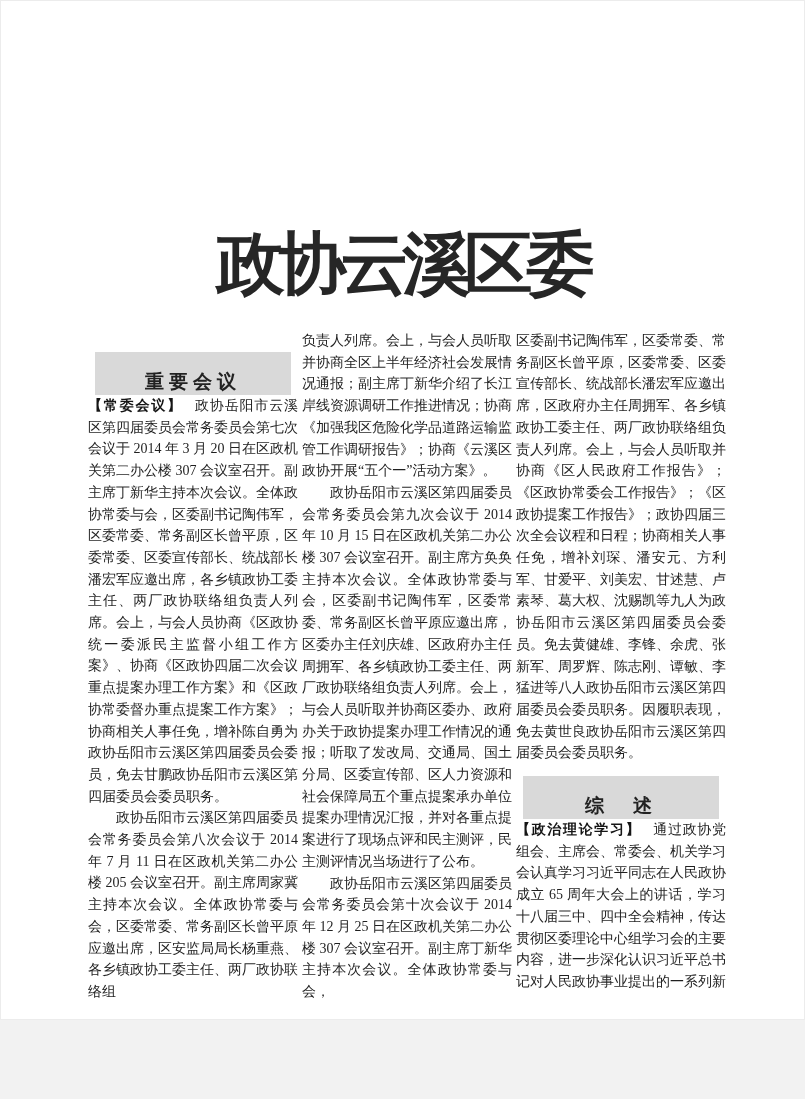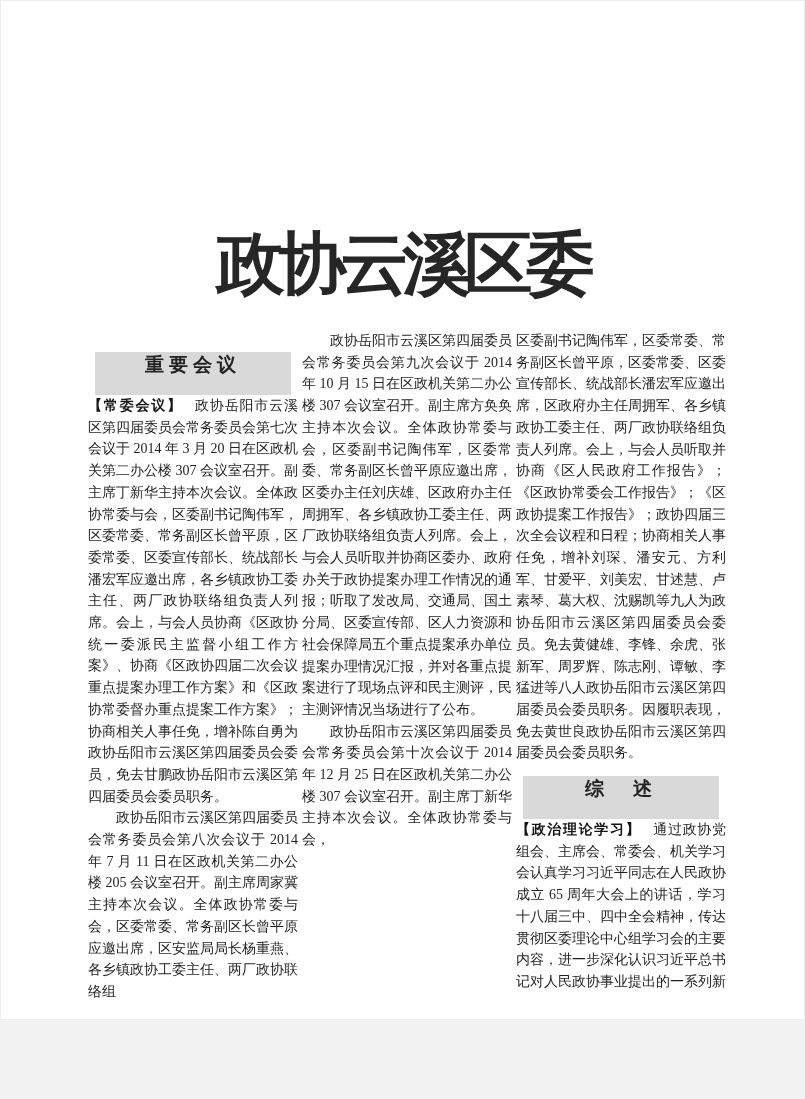--- a/index.html
+++ b/index.html
@@ -43,21 +43,21 @@
   }
   .p-indent{text-indent:2em;}
   .p-gap{margin-top:21px;}
   .p-after-box{margin-top:7px;}
   .section-box{
     height:43px;
     width:196px;
     margin:0 auto;
     background:#d9d9d9;
     display:flex;
-    align-items:flex-start;
+    align-items:flex-end;
     justify-content:center;
     font-family:"Liberation Sans","DejaVu Sans",sans-serif;
     font-weight:600;
     font-size:19px;
     letter-spacing:5px;
     color:#222222;
   }
   .section-box.overview{margin-top:12px;}
   .entry-label{
     font-family:"Liberation Sans","DejaVu Sans",sans-serif;
@@ -115,20 +115,21 @@
 
   <div class="col col-left">
     <div class="section-box">
       <span>重要会议</span>
     </div>
     <p class="p-after-box"><span class="entry-label">【常委会议】</span><span>政协岳阳市云溪区第四届委员会常务委员会第七次会议于 2014 年 3 月 20 日在区政机关第二办公楼 307 会议室召开。副主席丁新华主持本次会议。全体政协常委与会，区委副书记陶伟军，区委常委、常务副区长曾平原，区委常委、区委宣传部长、统战部长潘宏军应邀出席，各乡镇政协工委主任、两厂政协联络组负责人列席。会上，与会人员协商《区政协统一委派民主监督小组工作方案》、协商《区政协四届二次会议重点提案办理工作方案》和《区政协常委督办重点提案工作方案》；协商相关人事任免，增补陈自勇为政协岳阳市云溪区第四届委员会委员，免去甘鹏政协岳阳市云溪区第四届委员会委员职务。</span></p>
     <p class="p-indent p-gap">政协岳阳市云溪区第四届委员会常务委员会第八次会议于 2014 年 7 月 11 日在区政机关第二办公楼 205 会议室召开。副主席周家冀主持本次会议。全体政协常委与会，区委常委、常务副区长曾平原应邀出席，区安监局局长杨重燕、各乡镇政协工委主任、两厂政协联络组</p>
   </div>
 
   <div class="col col-middle">
+    <p>负责人列席。会上，与会人员听取并协商全区上半年经济社会发展情况通报；副主席丁新华介绍了长江岸线资源调研工作推进情况；协商《加强我区危险化学品道路运输监管工作调研报告》；协商《云溪区政协开展“五个一”活动方案》。</p>
     <p class="p-indent p-gap">政协岳阳市云溪区第四届委员会常务委员会第九次会议于 2014 年 10 月 15 日在区政机关第二办公楼 307 会议室召开。副主席方奂奂主持本次会议。全体政协常委与会，区委副书记陶伟军，区委常委、常务副区长曾平原应邀出席，区委办主任刘庆雄、区政府办主任周拥军、各乡镇政协工委主任、两厂政协联络组负责人列席。会上，与会人员听取并协商区委办、政府办关于政协提案办理工作情况的通报；听取了发改局、交通局、国土分局、区委宣传部、区人力资源和社会保障局五个重点提案承办单位提案办理情况汇报，并对各重点提案进行了现场点评和民主测评，民主测评情况当场进行了公布。</p>
     <p class="p-indent p-gap">政协岳阳市云溪区第四届委员会常务委员会第十次会议于 2014 年 12 月 25 日在区政机关第二办公楼 307 会议室召开。副主席丁新华主持本次会议。全体政协常委与会，</p>
   </div>
 
   <div class="col col-right">
     <p>区委副书记陶伟军，区委常委、常务副区长曾平原，区委常委、区委宣传部长、统战部长潘宏军应邀出席，区政府办主任周拥军、各乡镇政协工委主任、两厂政协联络组负责人列席。会上，与会人员听取并协商《区人民政府工作报告》；《区政协常委会工作报告》；《区政协提案工作报告》；政协四届三次全会议程和日程；协商相关人事任免，增补刘琛、潘安元、方利军、甘爱平、刘美宏、甘述慧、卢素琴、葛大权、沈赐凯等九人为政协岳阳市云溪区第四届委员会委员。免去黄健雄、李锋、余虎、张新军、周罗辉、陈志刚、谭敏、李猛进等八人政协岳阳市云溪区第四届委员会委员职务。因履职表现，免去黄世良政协岳阳市云溪区第四届委员会委员职务。</p>
     <div class="section-box overview">
       <span>综　述</span>
     </div>
     <p class="p-after-box"><span class="entry-label">【政治理论学习】</span><span>通过政协党组会、主席会、常委会、机关学习会认真学习习近平同志在人民政协成立 65 周年大会上的讲话，学习十八届三中、四中全会精神，传达贯彻区委理论中心组学习会的主要内容，进一步深化认识习近平总书记对人民政协事业提出的一系列新</span></p>

